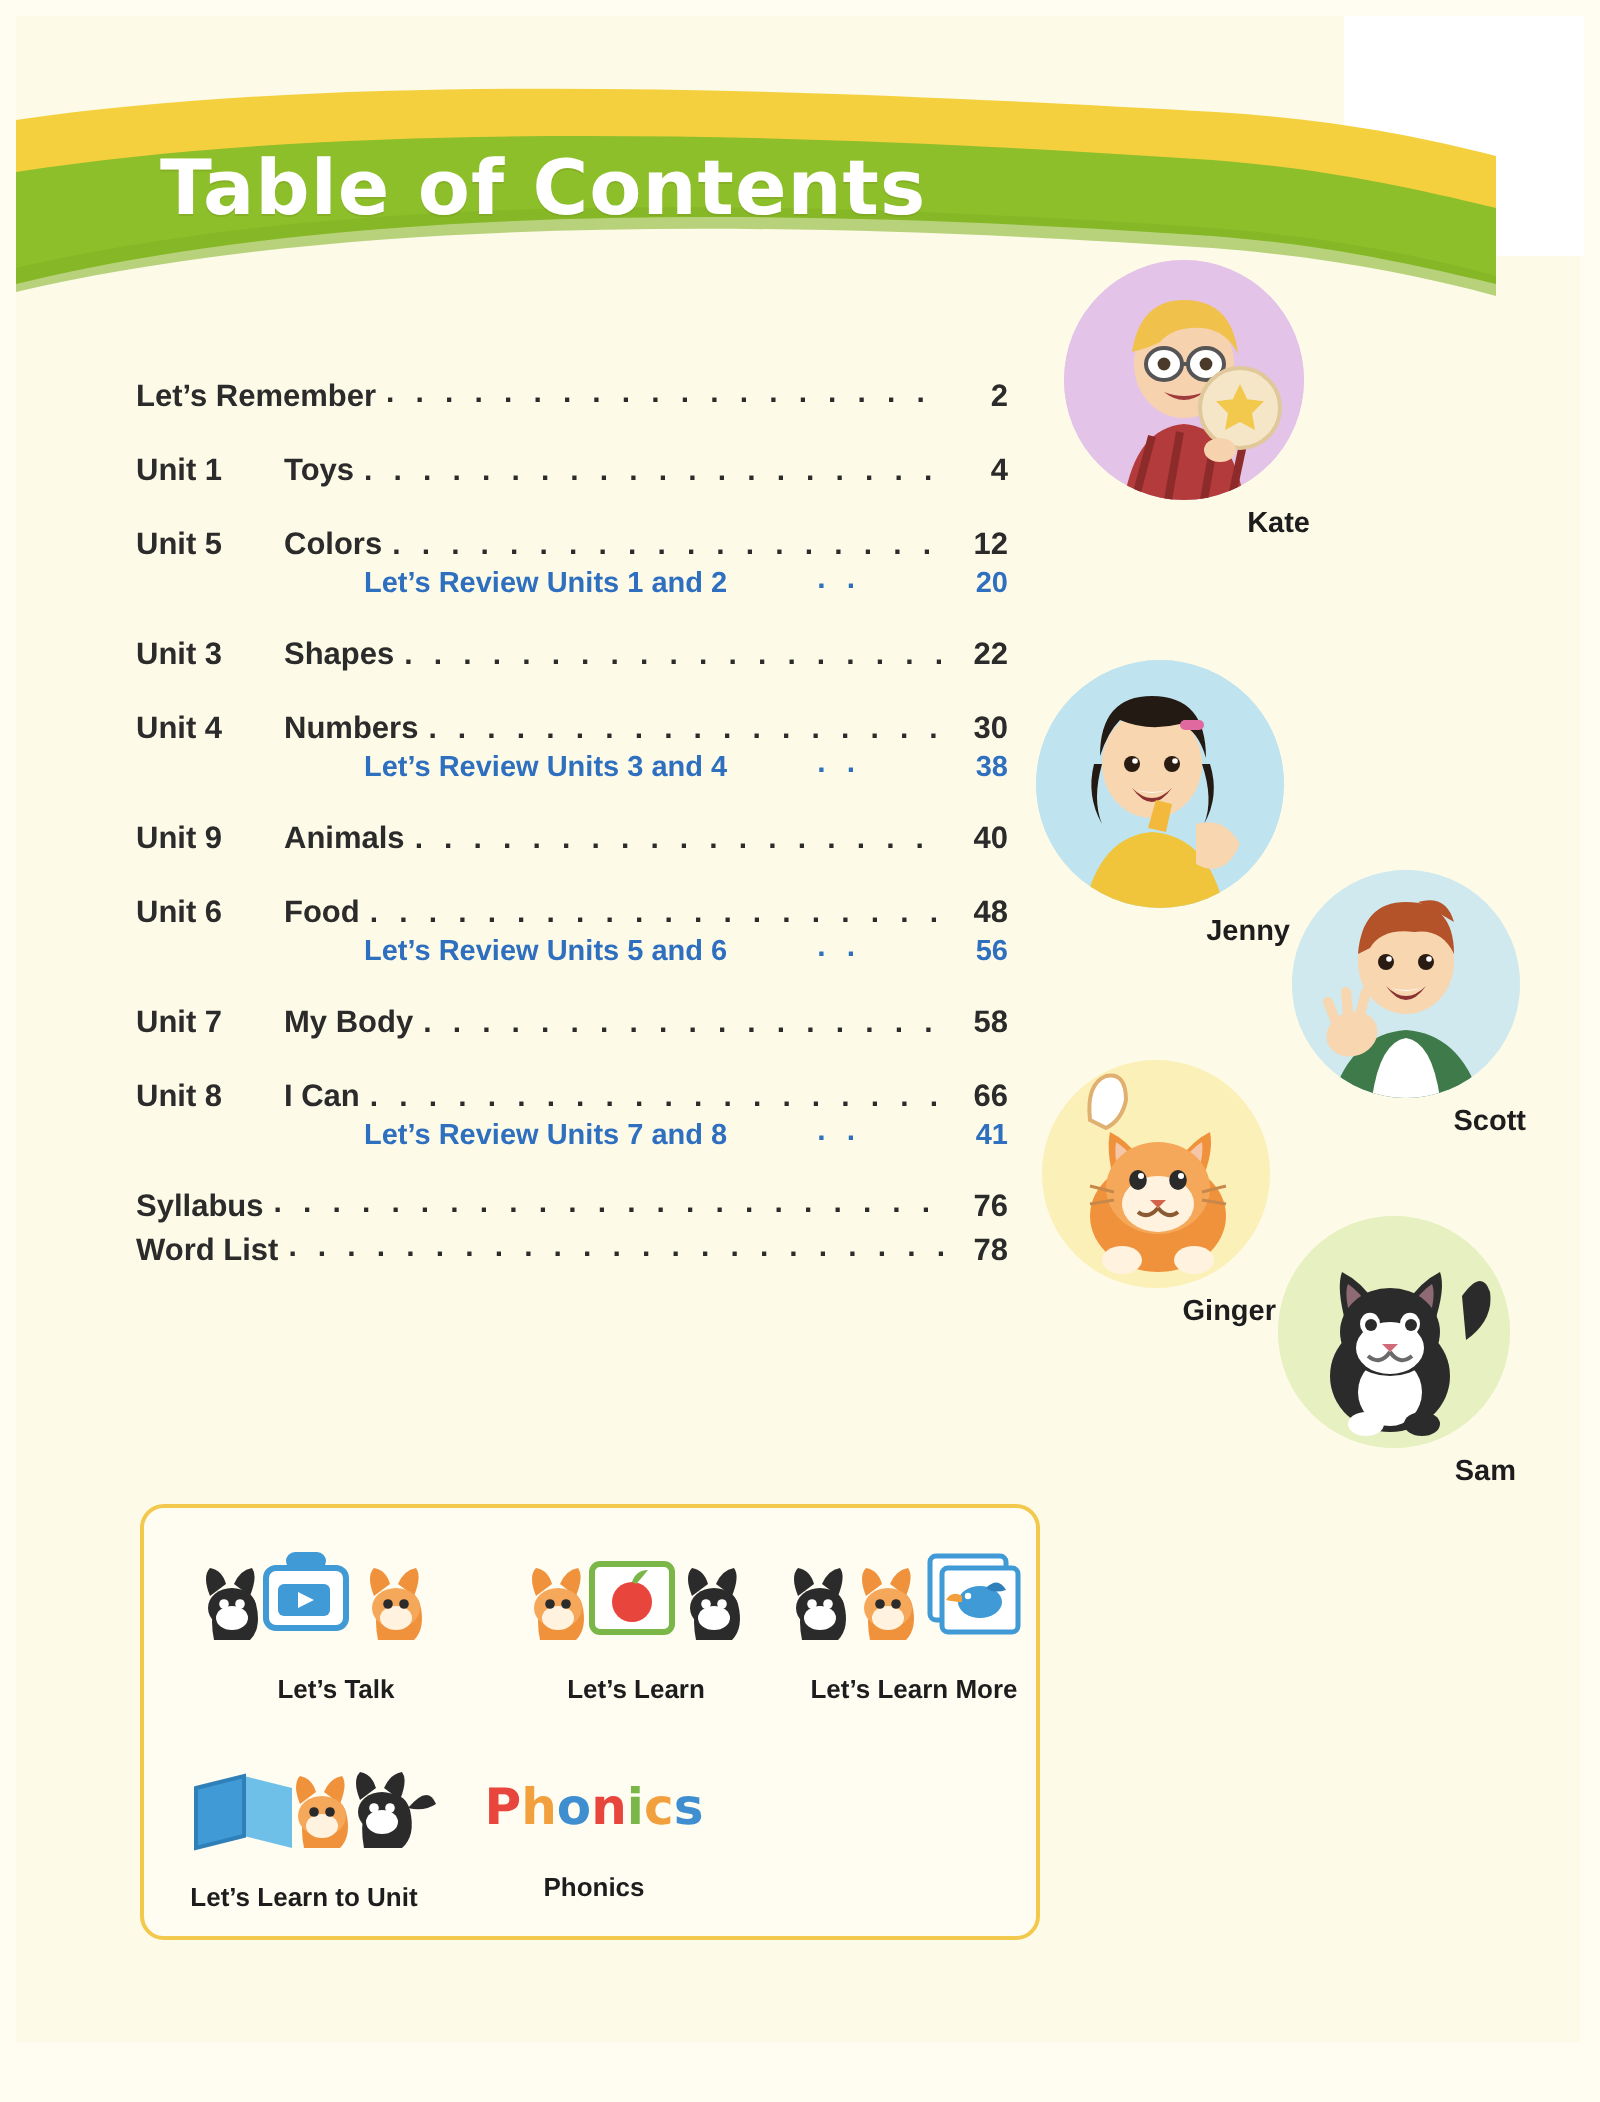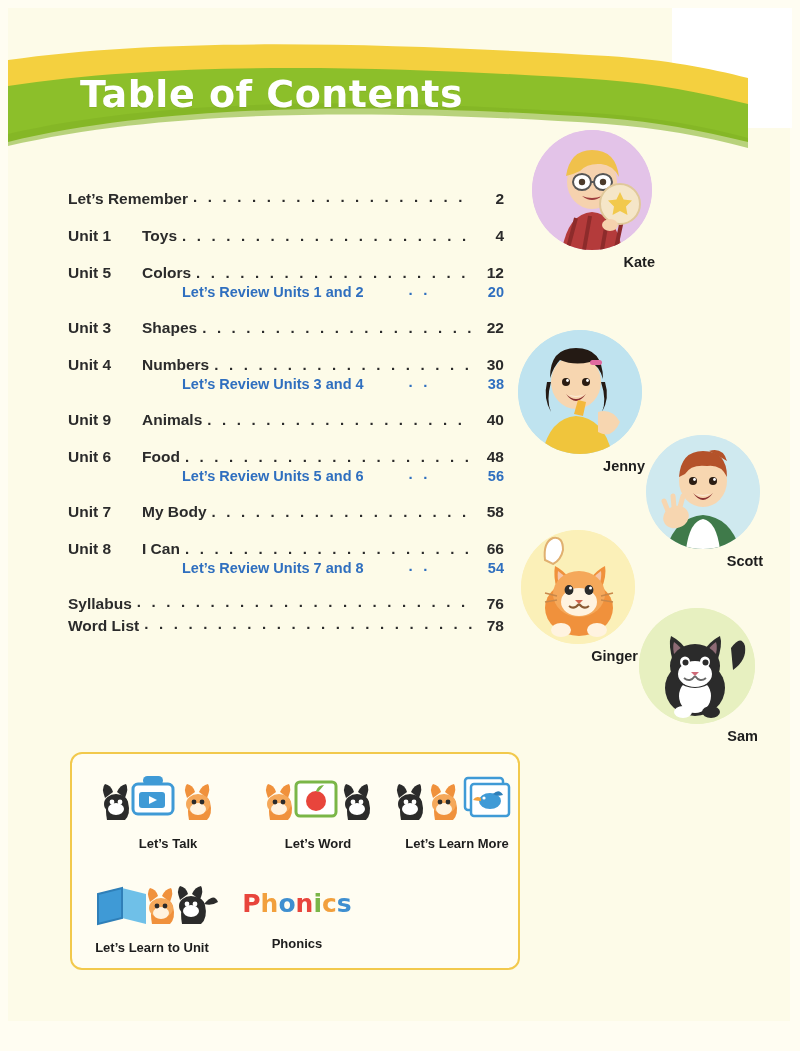--- a/index.html
+++ b/index.html
@@ -233,21 +233,21 @@
       <span class="toc-unit">Unit 8</span>
       <span class="toc-title">I Can</span>
       <span class="toc-dots">. . . . . . . . . . . . . . . . . . . . . . . . . . . . . . .</span>
       <span class="toc-page">66</span>
     </div>
 
     <div class="toc-row review">
       <span class="toc-unit"></span>
       <span class="toc-title">Let’s Review Units 7 and 8</span>
       <span class="toc-dots">. . . . . . . . . . . . . . . . . . . . . . . . . . . . . . .</span>
-      <span class="toc-page">54</span>
+      <span class="toc-page">41</span>
     </div>
 
     <div class="toc-sep"></div>
 
     <div class="toc-row plain">
 
       <span class="toc-title">Syllabus</span>
       <span class="toc-dots">. . . . . . . . . . . . . . . . . . . . . . . . . . . . . . .</span>
       <span class="toc-page">76</span>
     </div>
@@ -431,21 +431,21 @@
             <path d="M58 23 q2 -6 8 -6 q-4 5 -6 7z" fill="#7ab648"></path>
             <path d="M90 52 q-4 -20 8 -24 q10 -3 13 6 q3 12 -3 18z" fill="#2b2b2b"></path>
             <path d="M88 30 q-4 -10 0 -14 q6 1 8 8z" fill="#2b2b2b"></path>
             <path d="M108 30 q4 -10 1 -14 q-6 1 -9 8z" fill="#2b2b2b"></path>
             <ellipse cx="99" cy="36" rx="12" ry="10" fill="#2b2b2b"></ellipse>
             <ellipse cx="99" cy="41" rx="8" ry="6" fill="#fff"></ellipse>
             <circle cx="95" cy="34" r="2.4" fill="#fff"></circle>
               <circle cx="103" cy="34" r="2.4" fill="#fff"></circle>
           </g>
         </svg>
-        <div class="lbl">Let’s Word</div>
+        <div class="lbl">Let’s Learn</div>
       </div>
 
       <div class="legend-item" style="width:146px;">
         <svg width="140" height="60" viewBox="0 0 140 60">
           <g>
             <path d="M14 52 q-4 -20 8 -24 q10 -3 13 6 q3 12 -3 18z" fill="#2b2b2b"></path>
             <path d="M12 30 q-4 -10 0 -14 q6 1 8 8z" fill="#2b2b2b"></path>
             <path d="M32 30 q4 -10 1 -14 q-6 1 -9 8z" fill="#2b2b2b"></path>
             <ellipse cx="23" cy="36" rx="12" ry="10" fill="#2b2b2b"></ellipse>
             <ellipse cx="23" cy="41" rx="8" ry="6" fill="#fff"></ellipse>

